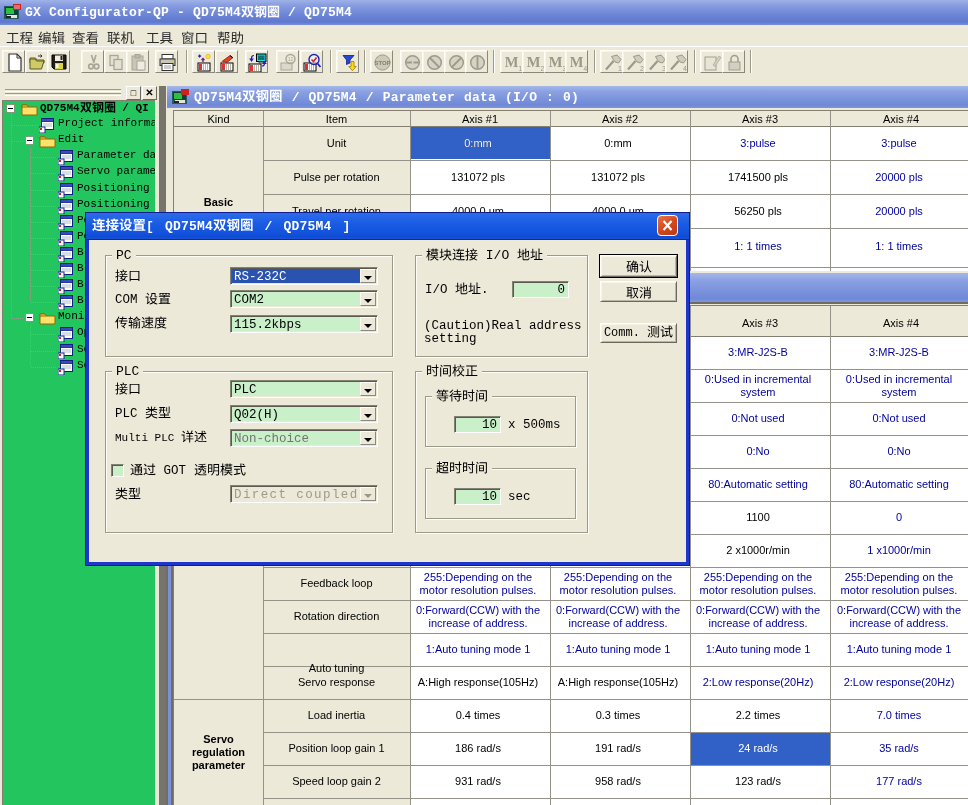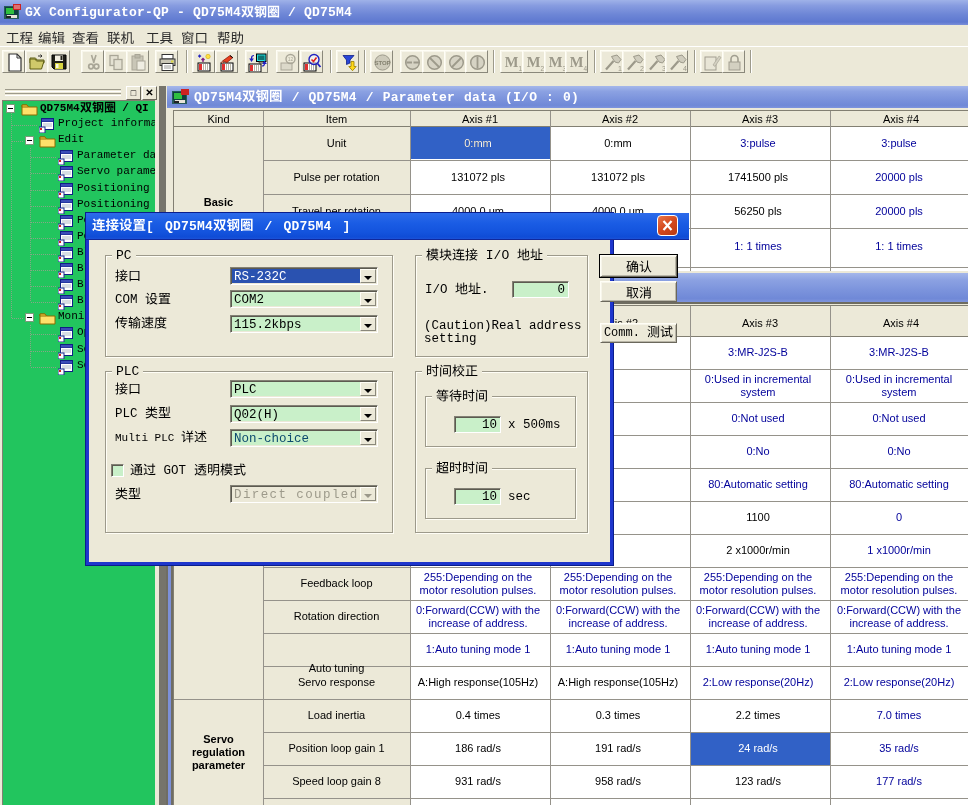--- a/index.html
+++ b/index.html
@@ -663,27 +663,27 @@
     <div class="cell ct" style="left:264px;top:699px;width:145px;height:33px;line-height:33px">Load inertia</div>
     <div class="cell rt " style="left:411px;top:699px;width:134px;height:33px;line-height:33px;">0.4 times</div>
     <div class="cell rt " style="left:551px;top:699px;width:134px;height:33px;line-height:33px;">0.3 times</div>
     <div class="cell rt " style="left:691px;top:699px;width:134px;height:33px;line-height:33px;">2.2 times</div>
     <div class="cell rt nv" style="left:831px;top:699px;width:136px;height:33px;line-height:33px;">7.0 times</div>
     <div class="cell ct" style="left:264px;top:732px;width:145px;height:33px;line-height:33px">Position loop gain 1</div>
     <div class="cell rt " style="left:411px;top:732px;width:134px;height:33px;line-height:33px;">186 rad/s</div>
     <div class="cell rt " style="left:551px;top:732px;width:134px;height:33px;line-height:33px;">191 rad/s</div>
     <div class="cell rt " style="left:691px;top:732px;width:134px;height:33px;line-height:33px;color:#fff;">24 rad/s</div>
     <div class="cell rt nv" style="left:831px;top:732px;width:136px;height:33px;line-height:33px;">35 rad/s</div>
-    <div class="cell ct" style="left:264px;top:765px;width:145px;height:33px;line-height:33px">Speed loop gain 8</div>
+    <div class="cell ct" style="left:264px;top:765px;width:145px;height:33px;line-height:33px">Speed loop gain 2</div>
     <div class="cell rt " style="left:411px;top:765px;width:134px;height:33px;line-height:33px;">931 rad/s</div>
     <div class="cell rt " style="left:551px;top:765px;width:134px;height:33px;line-height:33px;">958 rad/s</div>
     <div class="cell rt " style="left:691px;top:765px;width:134px;height:33px;line-height:33px;">123 rad/s</div>
     <div class="cell rt nv" style="left:831px;top:765px;width:136px;height:33px;line-height:33px;">177 rad/s</div>
     <div class="cell ct" style="left:174px;top:733px;width:89px;font-weight:bold;line-height:13px">Servo<br>regulation<br>parameter</div>
-    <div class="a" style="left:86px;top:213px;width:527px;height:352px;background:#ECE9D8;border:3px solid #1e36cd;border-top:none;box-shadow:0 0 0 1px #0a1e8c">
+    <div class="a" style="left:86px;top:213px;width:603px;height:352px;background:#ECE9D8;border:3px solid #1e36cd;border-top:none;box-shadow:0 0 0 1px #0a1e8c">
       <div class="a" style="left:-3px;top:0;width:603px;height:27px;background:linear-gradient(180deg,#2d6bea 0%,#1a5ce4 40%,#1353dd 75%,#0f4cd6 92%,#1b52d8 100%);border-bottom:1px solid #10289c">
         <div class="a mono" style="left:6px;top:5px;font-size:13px;font-weight:bold;color:#fff;letter-spacing:0.2px;word-spacing:3px;white-space:nowrap"><svg class="ck" style="width:54.0px;height:13.5px;vertical-align:-1.8px;" viewBox="0 0 4000 1000">
             <use href="#b8FDE" x="0"></use>
             <use href="#b63A5" x="1000"></use>
             <use href="#b8BBE" x="2000"></use>
             <use href="#b7F6E" x="3000"></use>
           </svg>[ QD75M4<svg class="ck" style="width:40.5px;height:13.5px;vertical-align:-1.8px;" viewBox="0 0 3000 1000">
             <use href="#b53CC" x="0"></use>
             <use href="#b94A2" x="1000"></use>
             <use href="#b5708" x="2000"></use>
@@ -745,21 +745,21 @@
         <div class="inner" style="background:#c9f0c9"></div>
         <div class="txt" style="color:#000">Q02(H)</div>
         <div class="cbtn "></div>
       </div>
       <div class="a mono" style="left:26px;top:217px;font-size:11px;color:#000;white-space:nowrap">Multi PLC <svg class="ck" style="width:26px;height:13px;vertical-align:-1.7px;" viewBox="0 0 2000 1000">
           <use href="#r8BE6" x="0"></use>
           <use href="#r8FF0" x="1000"></use>
         </svg></div>
       <div class="combo" style="left:141px;top:216px;width:148px;height:18px">
         <div class="inner" style="background:#c9f0c9"></div>
-        <div class="txt" style="color:#0c4a6e">Non-choice</div>
+        <div class="txt" style="color:#737373">Non-choice</div>
         <div class="cbtn "></div>
       </div>
       <div class="a" style="left:22px;top:251px;width:13px;height:13px;border:1px solid;border-color:#838175 #fff #fff #838175;box-shadow:inset 1px 1px 0 #5c5a50;background:#c9f0c9"></div>
       <div class="a mono" style="left:41px;top:250px;font-size:12.5px;color:#000;white-space:nowrap"><svg class="ck" style="width:26px;height:13px;vertical-align:-1.7px;" viewBox="0 0 2000 1000">
           <use href="#r901A" x="0"></use>
           <use href="#r8FC7" x="1000"></use>
         </svg> GOT <svg class="ck" style="width:52px;height:13px;vertical-align:-1.7px;" viewBox="0 0 4000 1000">
           <use href="#r900F" x="0"></use>
           <use href="#r660E" x="1000"></use>
           <use href="#r6A21" x="2000"></use>

